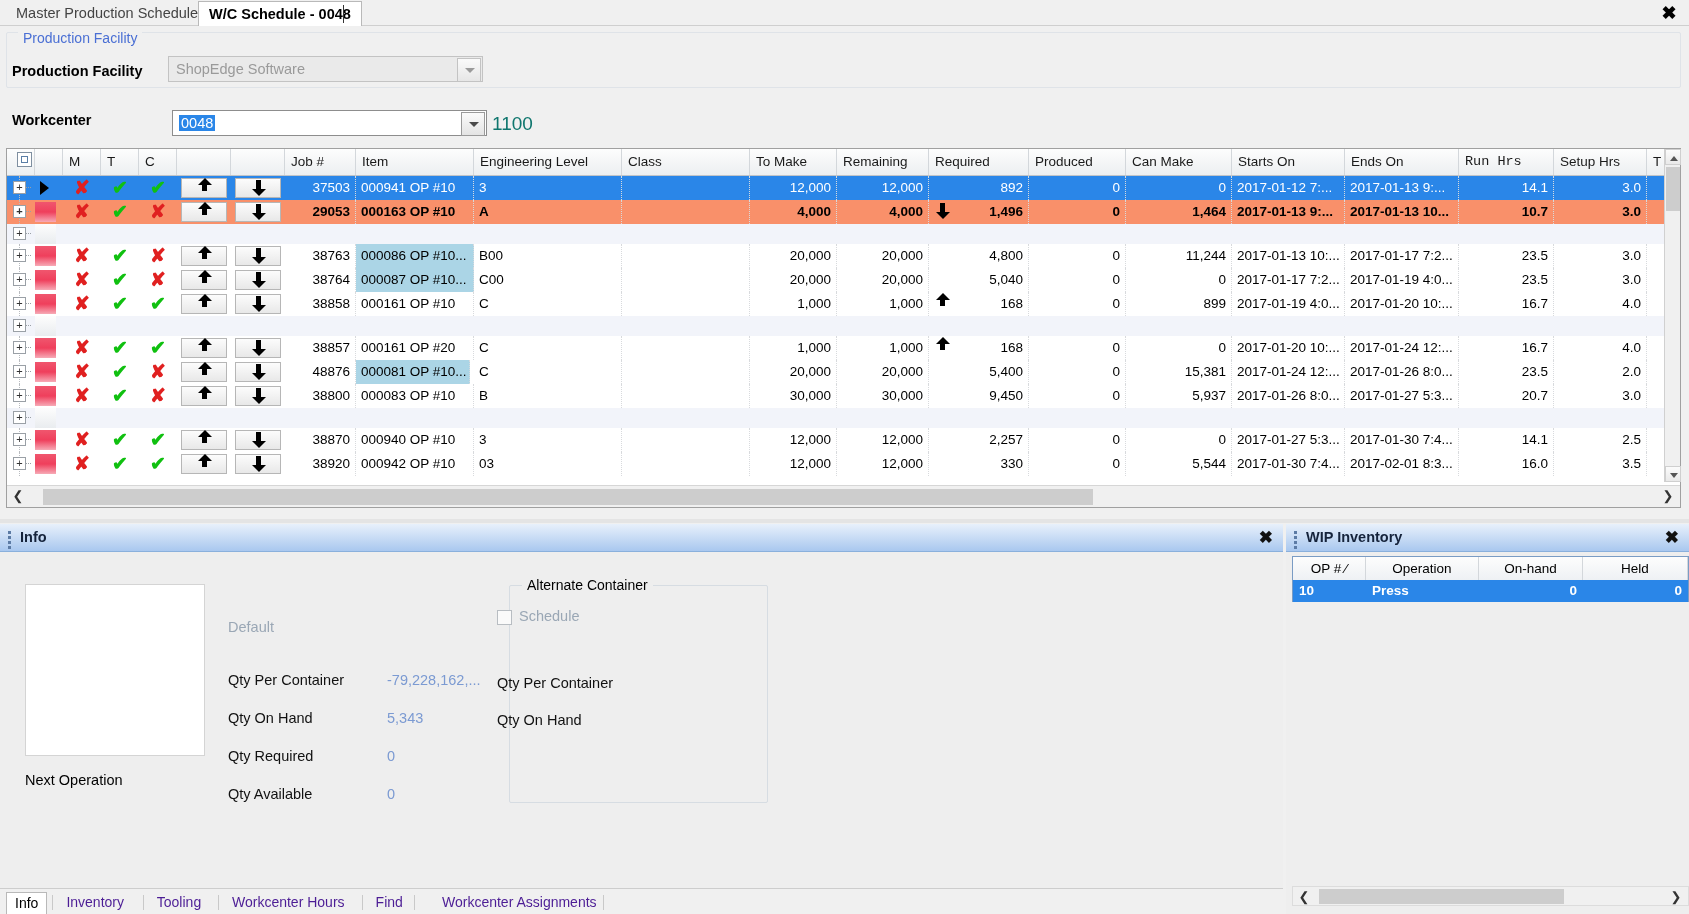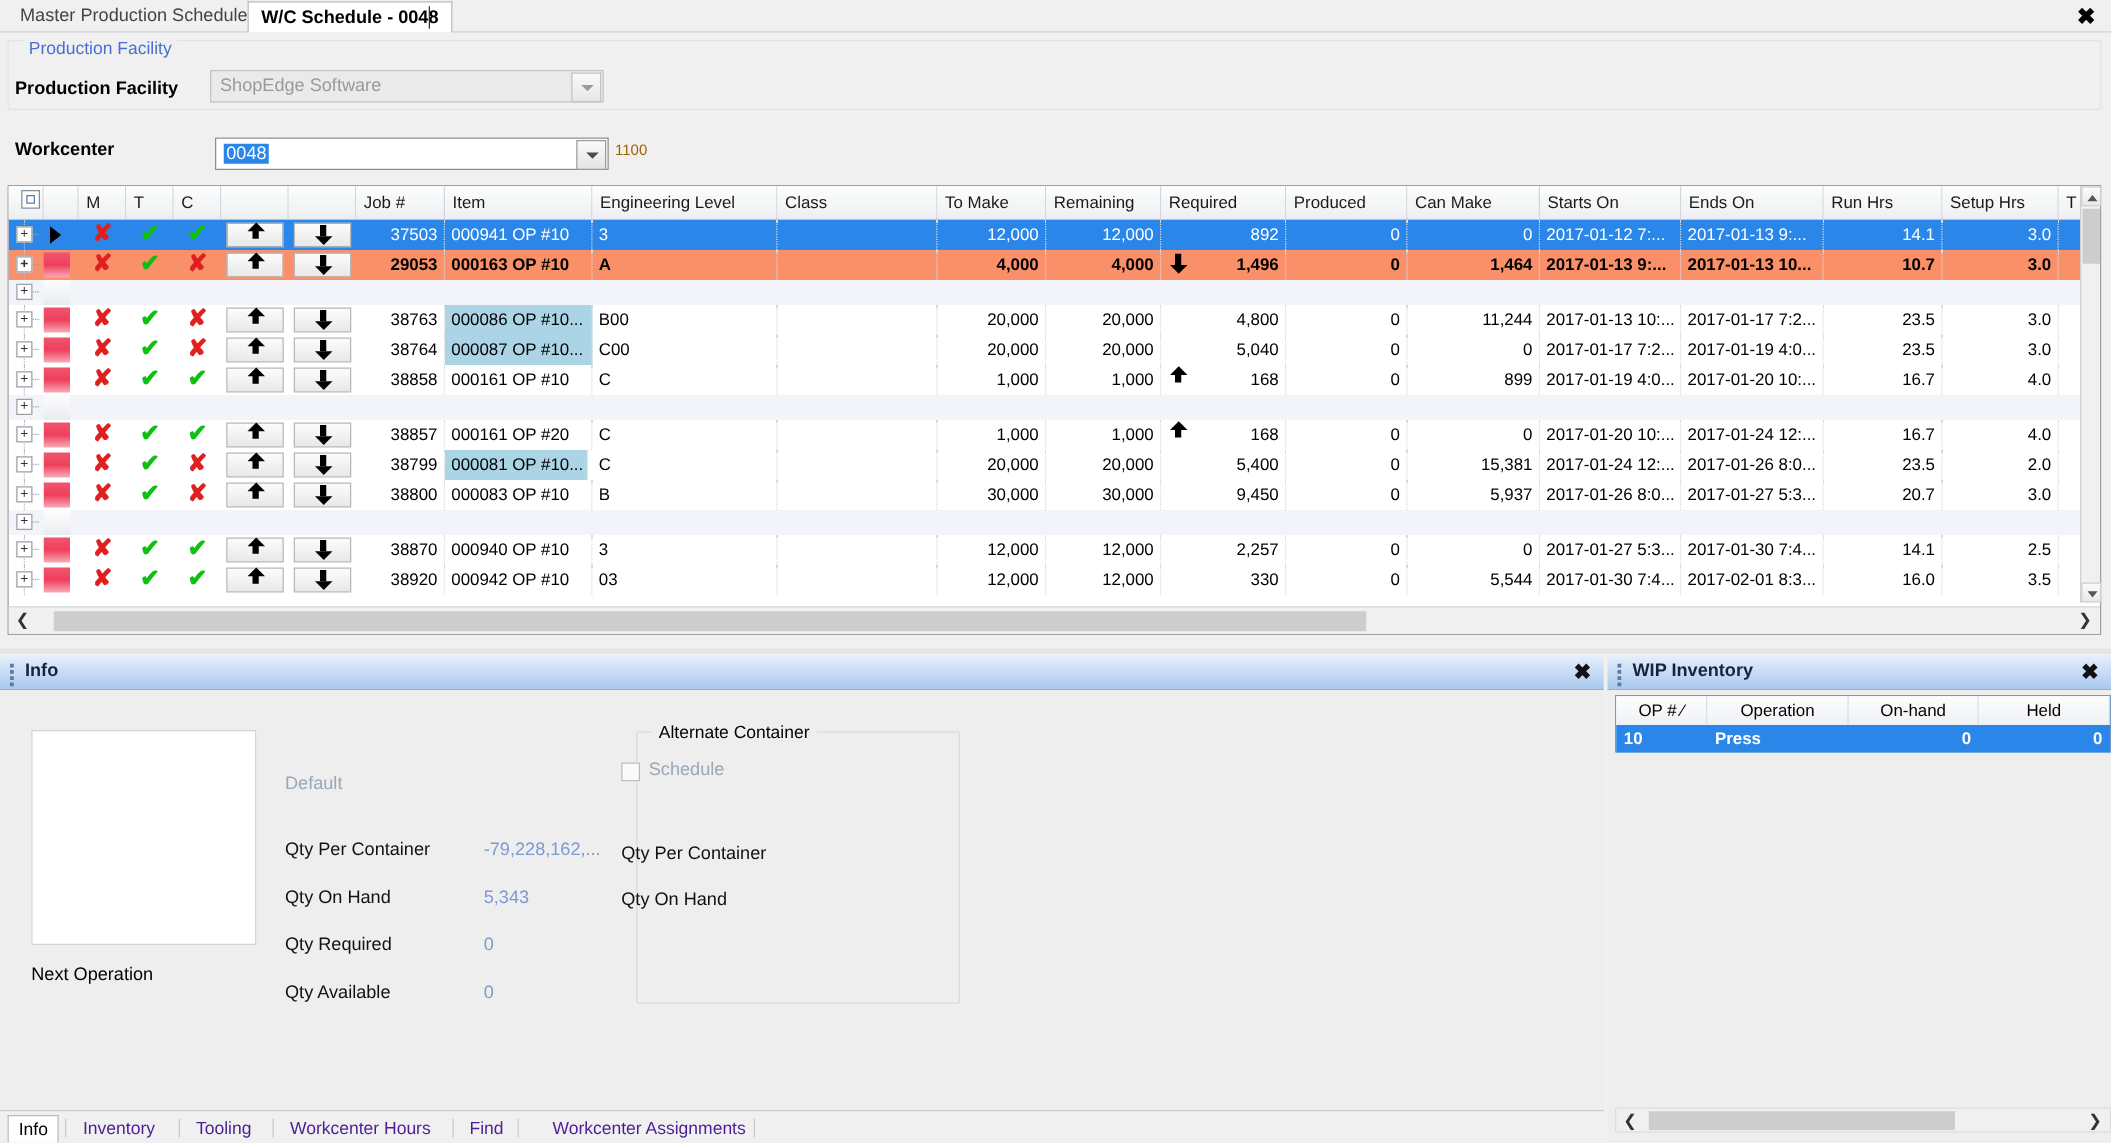--- a/index.html
+++ b/index.html
@@ -71,21 +71,21 @@
   #wcCombo{
     position:absolute; left:172px; top:110px; width:315px; height:26px;
     background:#ffffff; border:1px solid #8d8d8d;
   }
   #wcValue{
     position:absolute; left:6px; top:4px; background:#2a86e8; color:#fff;
     font-size:14.5px; padding:0 2px;
   }
   #wcCombo .combobtn{ background:linear-gradient(#fafafa,#e4e4e4); border:1px solid #9a9a9a; }
   #wcCombo .combobtn .arrow{ border-top-color:#4a4a4a; }
-  #wcNum{ position:absolute; left:492px; top:113px; color:#a16207; font-size:12px; }
+  #wcNum{ position:absolute; left:492px; top:113px; color:#0f766e; font-size:19px; }
 
   
   #gridWrap{
     position:absolute; left:6px; top:148px; width:1675px; height:360px;
     background:#fff; border:1px solid #a0a0a0;
   }
   #gridHead{
     position:absolute; left:0; top:0; height:27px; width:100%;
     background:linear-gradient(#fdfdfd,#eceff1);
     border-bottom:1px solid #c0c4c8;
@@ -287,21 +287,21 @@
       <div class="hcell" style="left: 349px; width: 118px;">Item</div>
       <div class="hcell" style="left: 467px; width: 148px;">Engineering Level</div>
       <div class="hcell" style="left: 615px; width: 128px;">Class</div>
       <div class="hcell" style="left: 743px; width: 87px;">To Make</div>
       <div class="hcell" style="left: 830px; width: 92px;">Remaining</div>
       <div class="hcell" style="left: 922px; width: 100px;">Required</div>
       <div class="hcell" style="left: 1022px; width: 97px;">Produced</div>
       <div class="hcell" style="left: 1119px; width: 106px;">Can Make</div>
       <div class="hcell" style="left: 1225px; width: 113px;">Starts On</div>
       <div class="hcell" style="left: 1338px; width: 114px;">Ends On</div>
-      <div class="hcell" style="left: 1452px; width: 95px;">Run Hrs</div>
+      <div class="hcell" style="left: 1452px; width: 95px; font-family: Liberation Mono, monospace;">Run Hrs</div>
       <div class="hcell" style="left: 1547px; width: 93px;">Setup Hrs</div>
       <div class="hcell" style="left: 1640px; width: 32px;">T</div>
     </div>
   <div id="rowsClip">
       <div class="grow sel" style="top: 0px; height: 24px;">
         <span class="vdash"></span>
         <span class="expander">+</span>
         <span class="expdash"></span>
         <span class="playmark"></span>
         <span class="xmark" style="left:65px">✘</span>
@@ -487,21 +487,21 @@
         <span class="swatch"></span>
         <span class="xmark" style="left:65px">✘</span>
         <span class="check" style="left:103px">✔</span>
         <span class="xmark" style="left:141px">✘</span>
         <span class="updown" style="left:174px">
           <i class="arrowUp" style="left:15px;top:0;"></i>
         </span>
         <span class="updown" style="left:228px">
           <i class="arrowDn" style="left:15px;top:0;"></i>
         </span>
-        <span class="cell r" style="left:278px;width:71px">38799</span>
+        <span class="cell r" style="left:278px;width:71px">48876</span>
         <span class="cell hl" style="left:349px;width:114px">000081 OP #10...</span>
         <span class="cell" style="left:467px;width:148px">C</span>
         <span class="cell" style="left:615px;width:128px"></span>
         <span class="cell r" style="left:743px;width:87px">20,000</span>
         <span class="cell r" style="left:830px;width:92px">20,000</span>
         <span class="cell r" style="left:922px;width:100px">5,400</span>
         <span class="cell r" style="left:1022px;width:97px">0</span>
         <span class="cell r" style="left:1119px;width:106px">15,381</span>
         <span class="cell" style="left:1225px;width:113px">2017-01-24 12:...</span>
         <span class="cell" style="left:1338px;width:114px">2017-01-26 8:0...</span>

